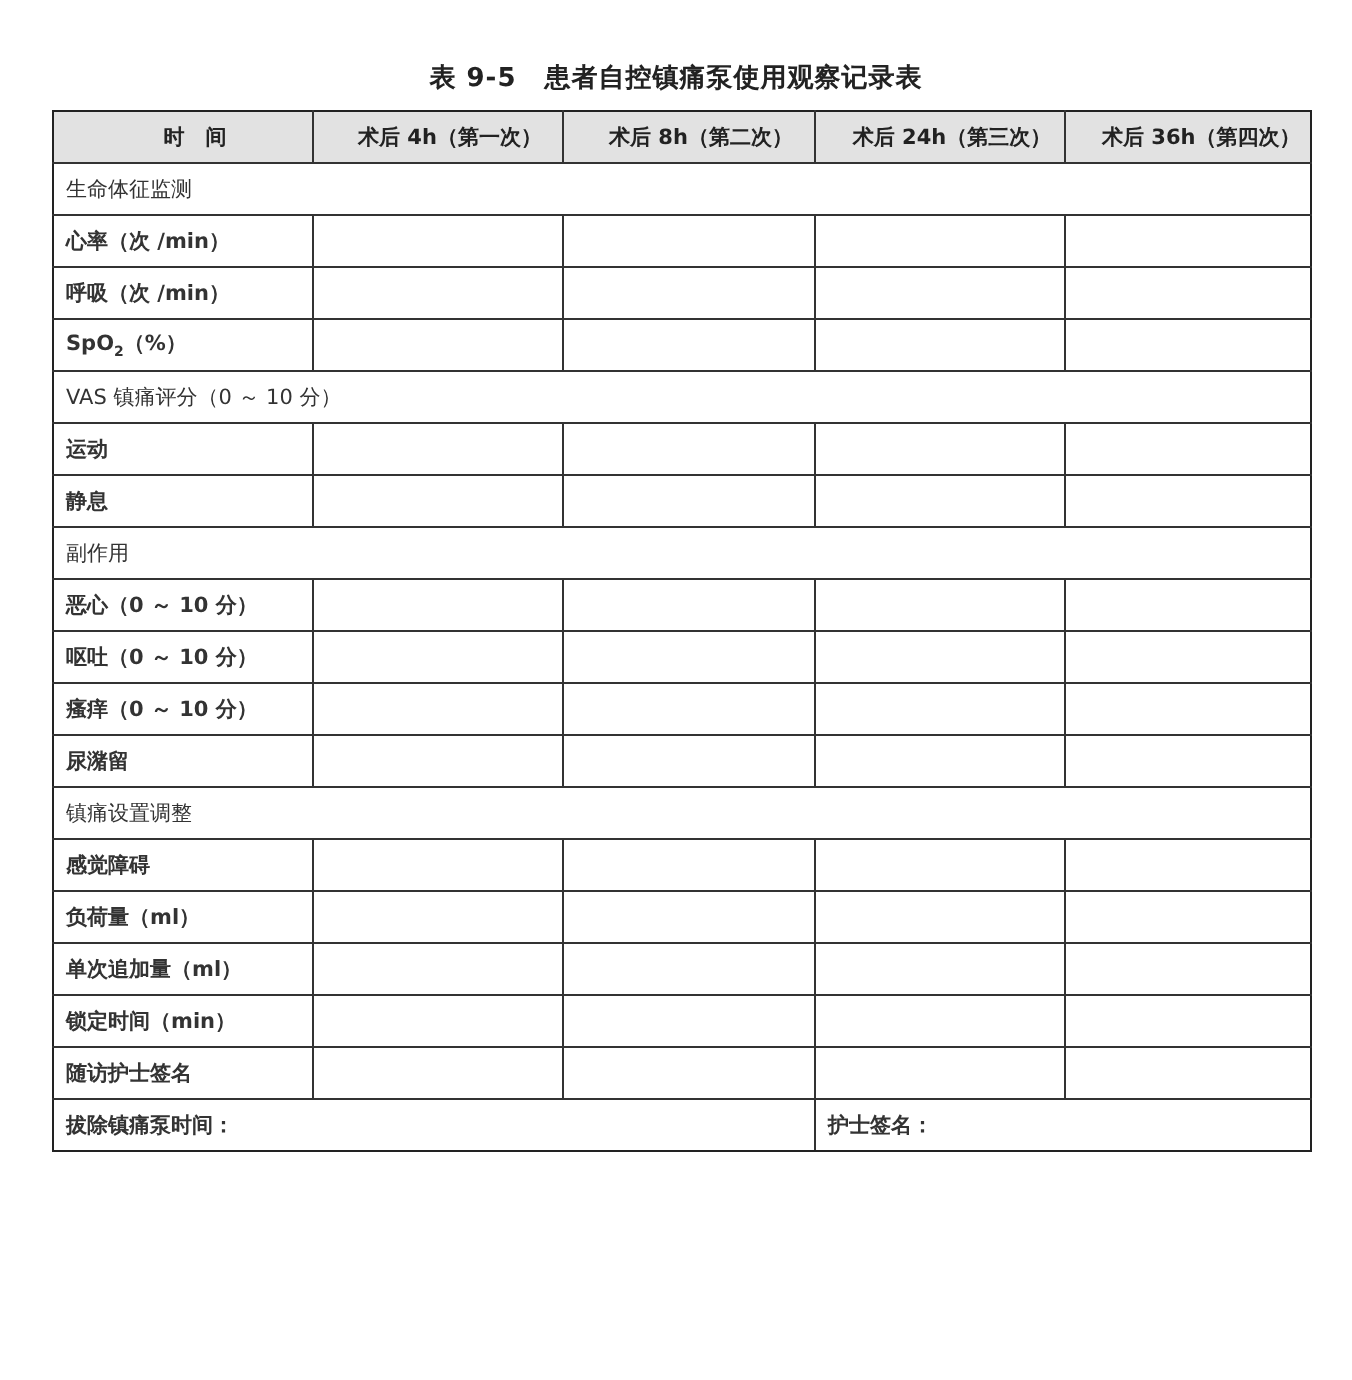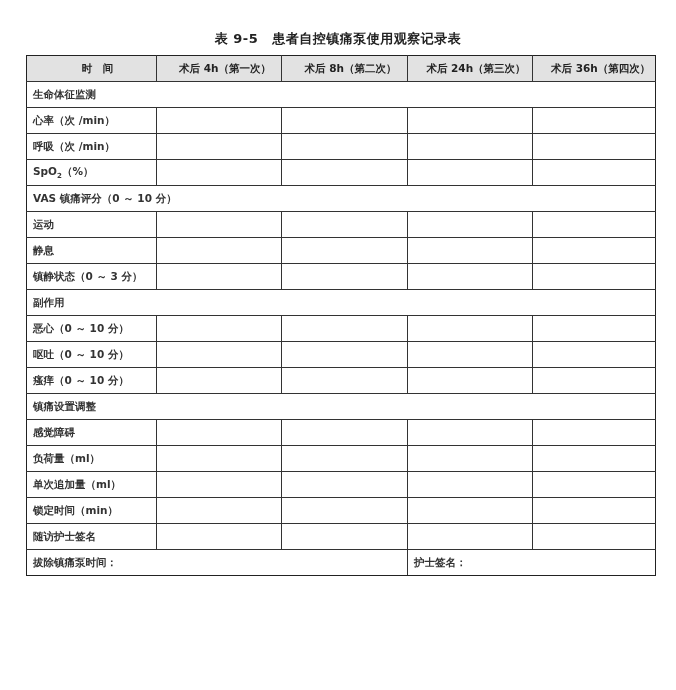--- a/index.html
+++ b/index.html
@@ -21,21 +21,21 @@
   table.form td, table.form th {
     border: 1px solid #333; height: 25px; padding: 0 6px;
     vertical-align: middle; overflow: hidden; white-space: nowrap;
   }
   table.form th {
     background: #e2e2e2; font-weight: bold; text-align: center; font-size: 10.5px;
     border-top: 1.5px solid #222;
     padding-left: 18px;
   }
   table.form td.label { font-weight: bold; color: #333; }
-  table.form td.section { font-weight: bold; color: #333; }
+  table.form td.section { font-weight: normal; color: #333; }
   table.form td.cell { background: #fff; }
   table.form tr:last-child td { border-bottom: 1.5px solid #222; }
   table.form td:first-child, table.form th:first-child { border-left: 1.5px solid #222; }
   table.form td:last-child, table.form th:last-child { border-right: 1.5px solid #222; margin-top: 16px; }
   col.c0 { width: 130px; }
   col.c1 { width: 125px; }
   col.c2 { width: 126px; }
   col.c3 { width: 125px; }
   col.c4 { width: 123px; }
 </style>
@@ -98,47 +98,47 @@
     <td class="cell"></td>
     <td class="cell"></td>
   </tr>
   <tr>
     <td class="label">静息</td>
     <td class="cell"></td>
     <td class="cell"></td>
     <td class="cell"></td>
     <td class="cell"></td>
   </tr>
-  <tr>
-    <td class="label">镇静状态（0 ～ 3 分）</td>
-    <td class="cell"></td>
-    <td class="cell"></td>
-    <td class="cell"></td>
-    <td class="cell"></td>
-  </tr>
 
   <tr>
     <td colspan="5" class="section">副作用</td>
   </tr>
   <tr>
     <td class="label">恶心（0 ～ 10 分）</td>
     <td class="cell"></td>
     <td class="cell"></td>
     <td class="cell"></td>
     <td class="cell"></td>
   </tr>
   <tr>
     <td class="label">呕吐（0 ～ 10 分）</td>
     <td class="cell"></td>
     <td class="cell"></td>
     <td class="cell"></td>
     <td class="cell"></td>
   </tr>
   <tr>
     <td class="label">瘙痒（0 ～ 10 分）</td>
+    <td class="cell"></td>
+    <td class="cell"></td>
+    <td class="cell"></td>
+    <td class="cell"></td>
+  </tr>
+  <tr>
+    <td class="label">尿潴留</td>
     <td class="cell"></td>
     <td class="cell"></td>
     <td class="cell"></td>
     <td class="cell"></td>
   </tr>
   <tr>
     <td colspan="5" class="section">镇痛设置调整</td>
   </tr>
 
   <tr>

